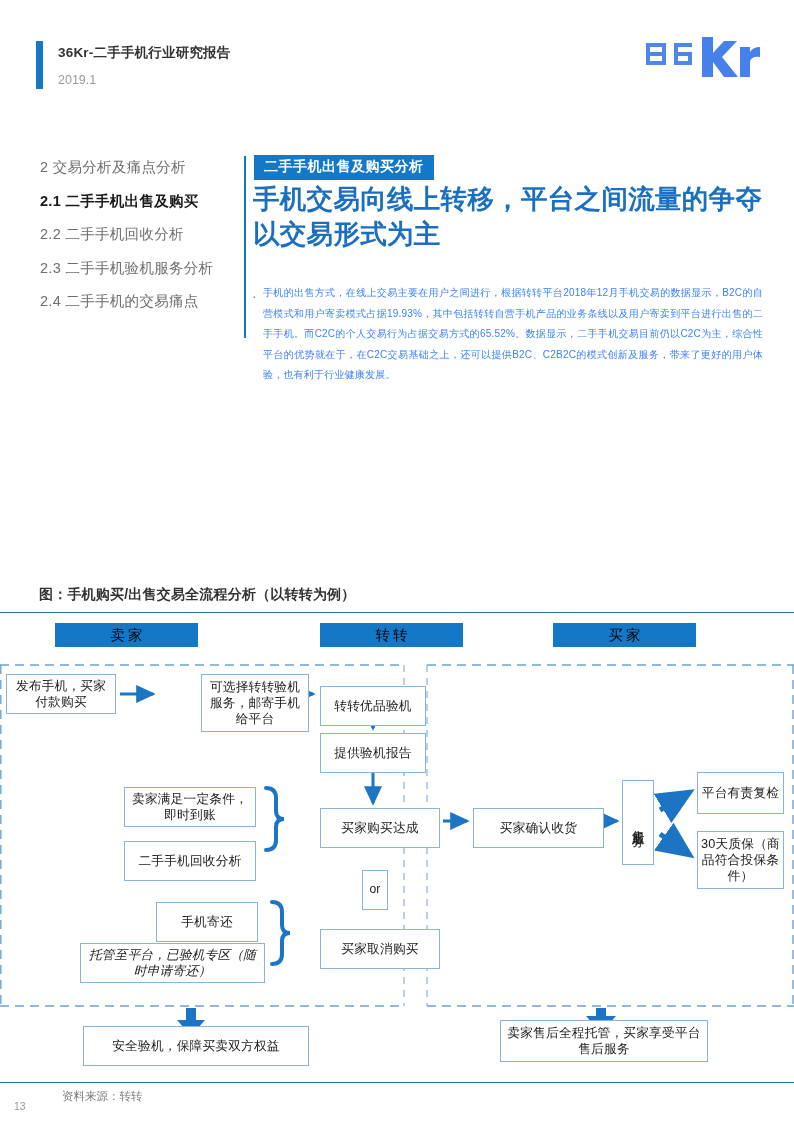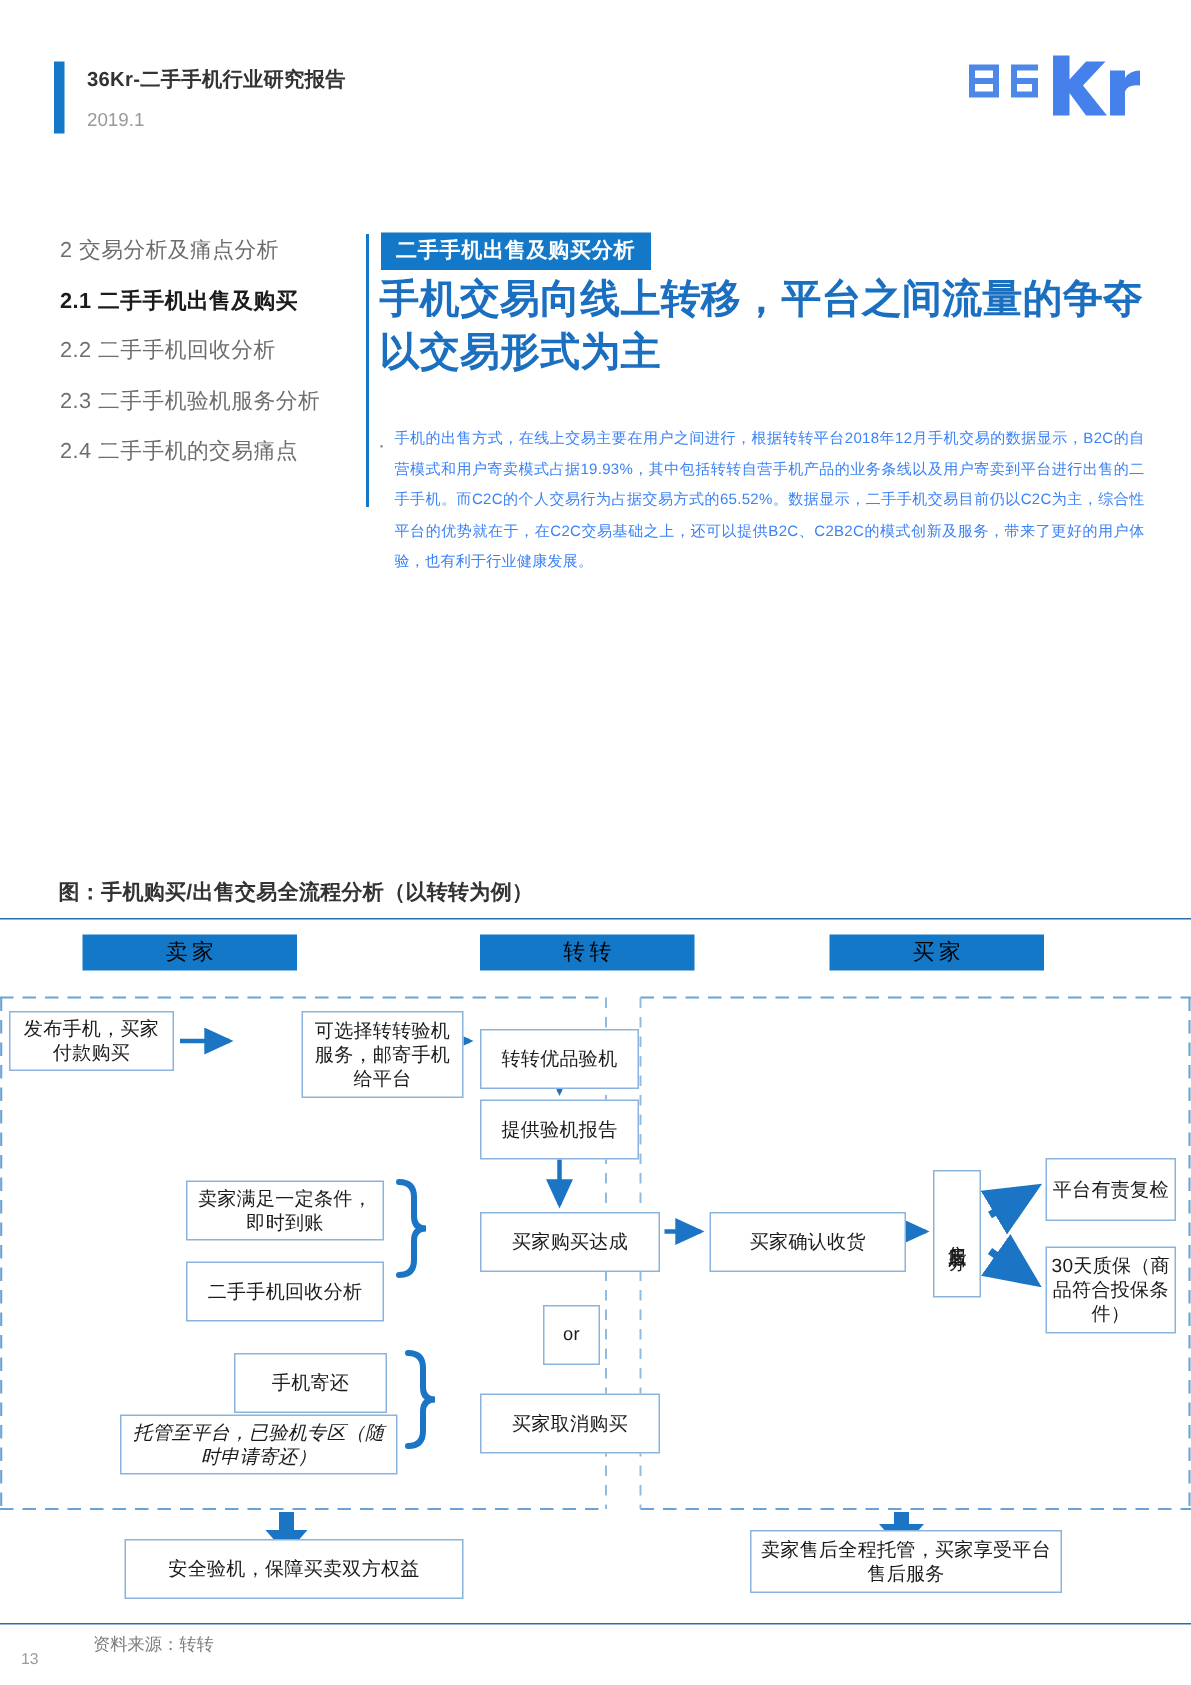--- a/index.html
+++ b/index.html
@@ -301,21 +301,21 @@
   <div class="lane-pill" style="left:320px; top:11px; width:143px;">转转</div>
   <div class="lane-pill" style="left:553px; top:11px; width:143px;">买家</div>
 
   <div class="node" style="left:6px;   top:62px;  width:110px; height:40px;">发布手机，买家付款购买</div>
   <div class="node" style="left:160px; top:62px;  width:108px; height:58px;margin-left:41px;">可选择转转验机服务，邮寄手机给平台</div>
   <div class="node" style="left:320px; top:74px;  width:106px; height:24px;">转转优品验机</div>
   <div class="node" style="left:320px; top:121px; width:106px; height:24px;">提供验机报告</div>
   <div class="node" style="left:124px; top:175px; width:132px; height:36px;">卖家满足一定条件，即时到账</div>
   <div class="node" style="left:124px; top:229px; width:132px; height:24px;">二手手机回收分析</div>
   <div class="node" style="left:320px; top:196px; width:120px; height:26px;">买家购买达成</div>
-  <div class="node small" style="left:362px; top:258px; width:38px; height:26px;">or</div>
+  <div class="node small" style="left:362px; top:258px; width:26px; height:26px;">or</div>
   <div class="node" style="left:473px; top:196px; width:131px; height:26px;">买家确认收货</div>
   <div class="node vertical" style="left:622px; top:168px; width:32px; height:85px;">售后服务</div>
   <div class="node" style="left:697px; top:160px; width:87px; height:42px;">平台有责复检</div>
   <div class="node" style="left:697px; top:219px; width:87px; height:58px;">30天质保（商品符合投保条件）</div>
   <div class="node" style="left:156px; top:290px; width:102px; height:25px;">手机寄还</div>
   <div class="node" style="left:80px;  top:331px; width:185px; height:40px;font-style:italic;">托管至平台，已验机专区（随时申请寄还）</div>
   <div class="node" style="left:320px; top:317px; width:120px; height:26px;">买家取消购买</div>
   <div class="node" style="left:83px;  top:414px; width:226px; height:29px;">安全验机，保障买卖双方权益</div>
   <div class="node" style="left:500px; top:408px; width:208px; height:42px;">卖家售后全程托管，买家享受平台售后服务</div>
 </div>

